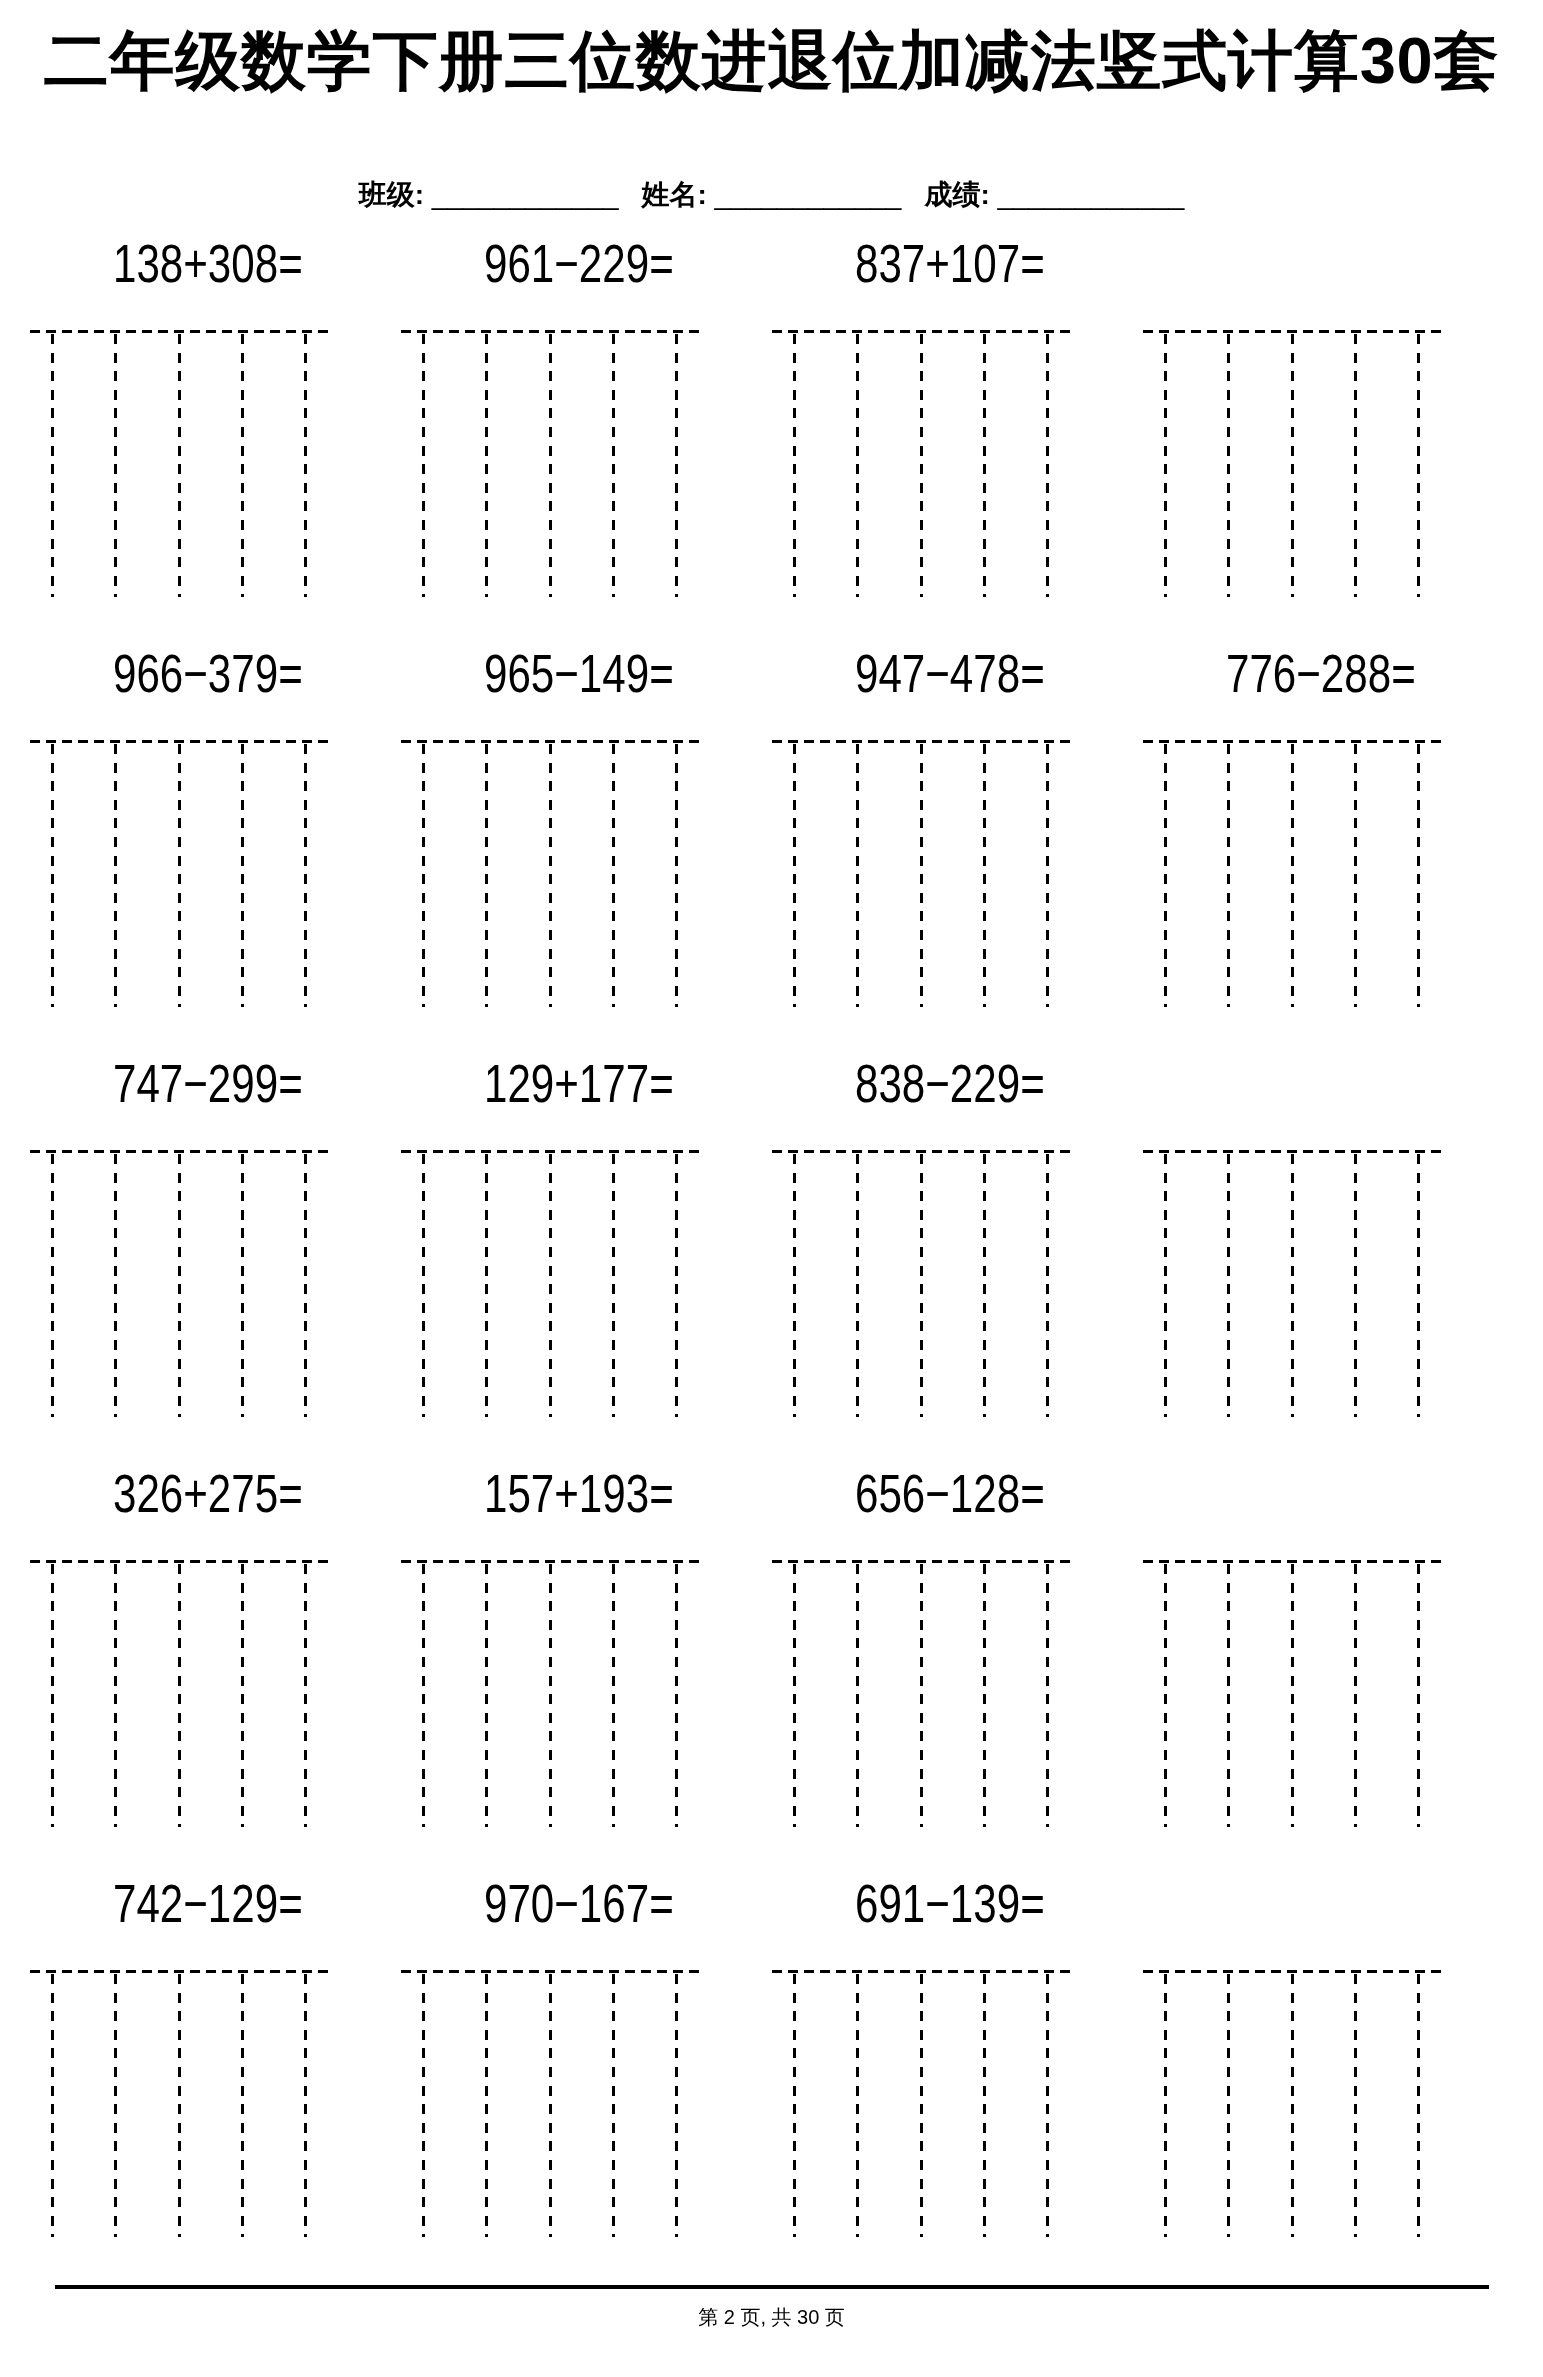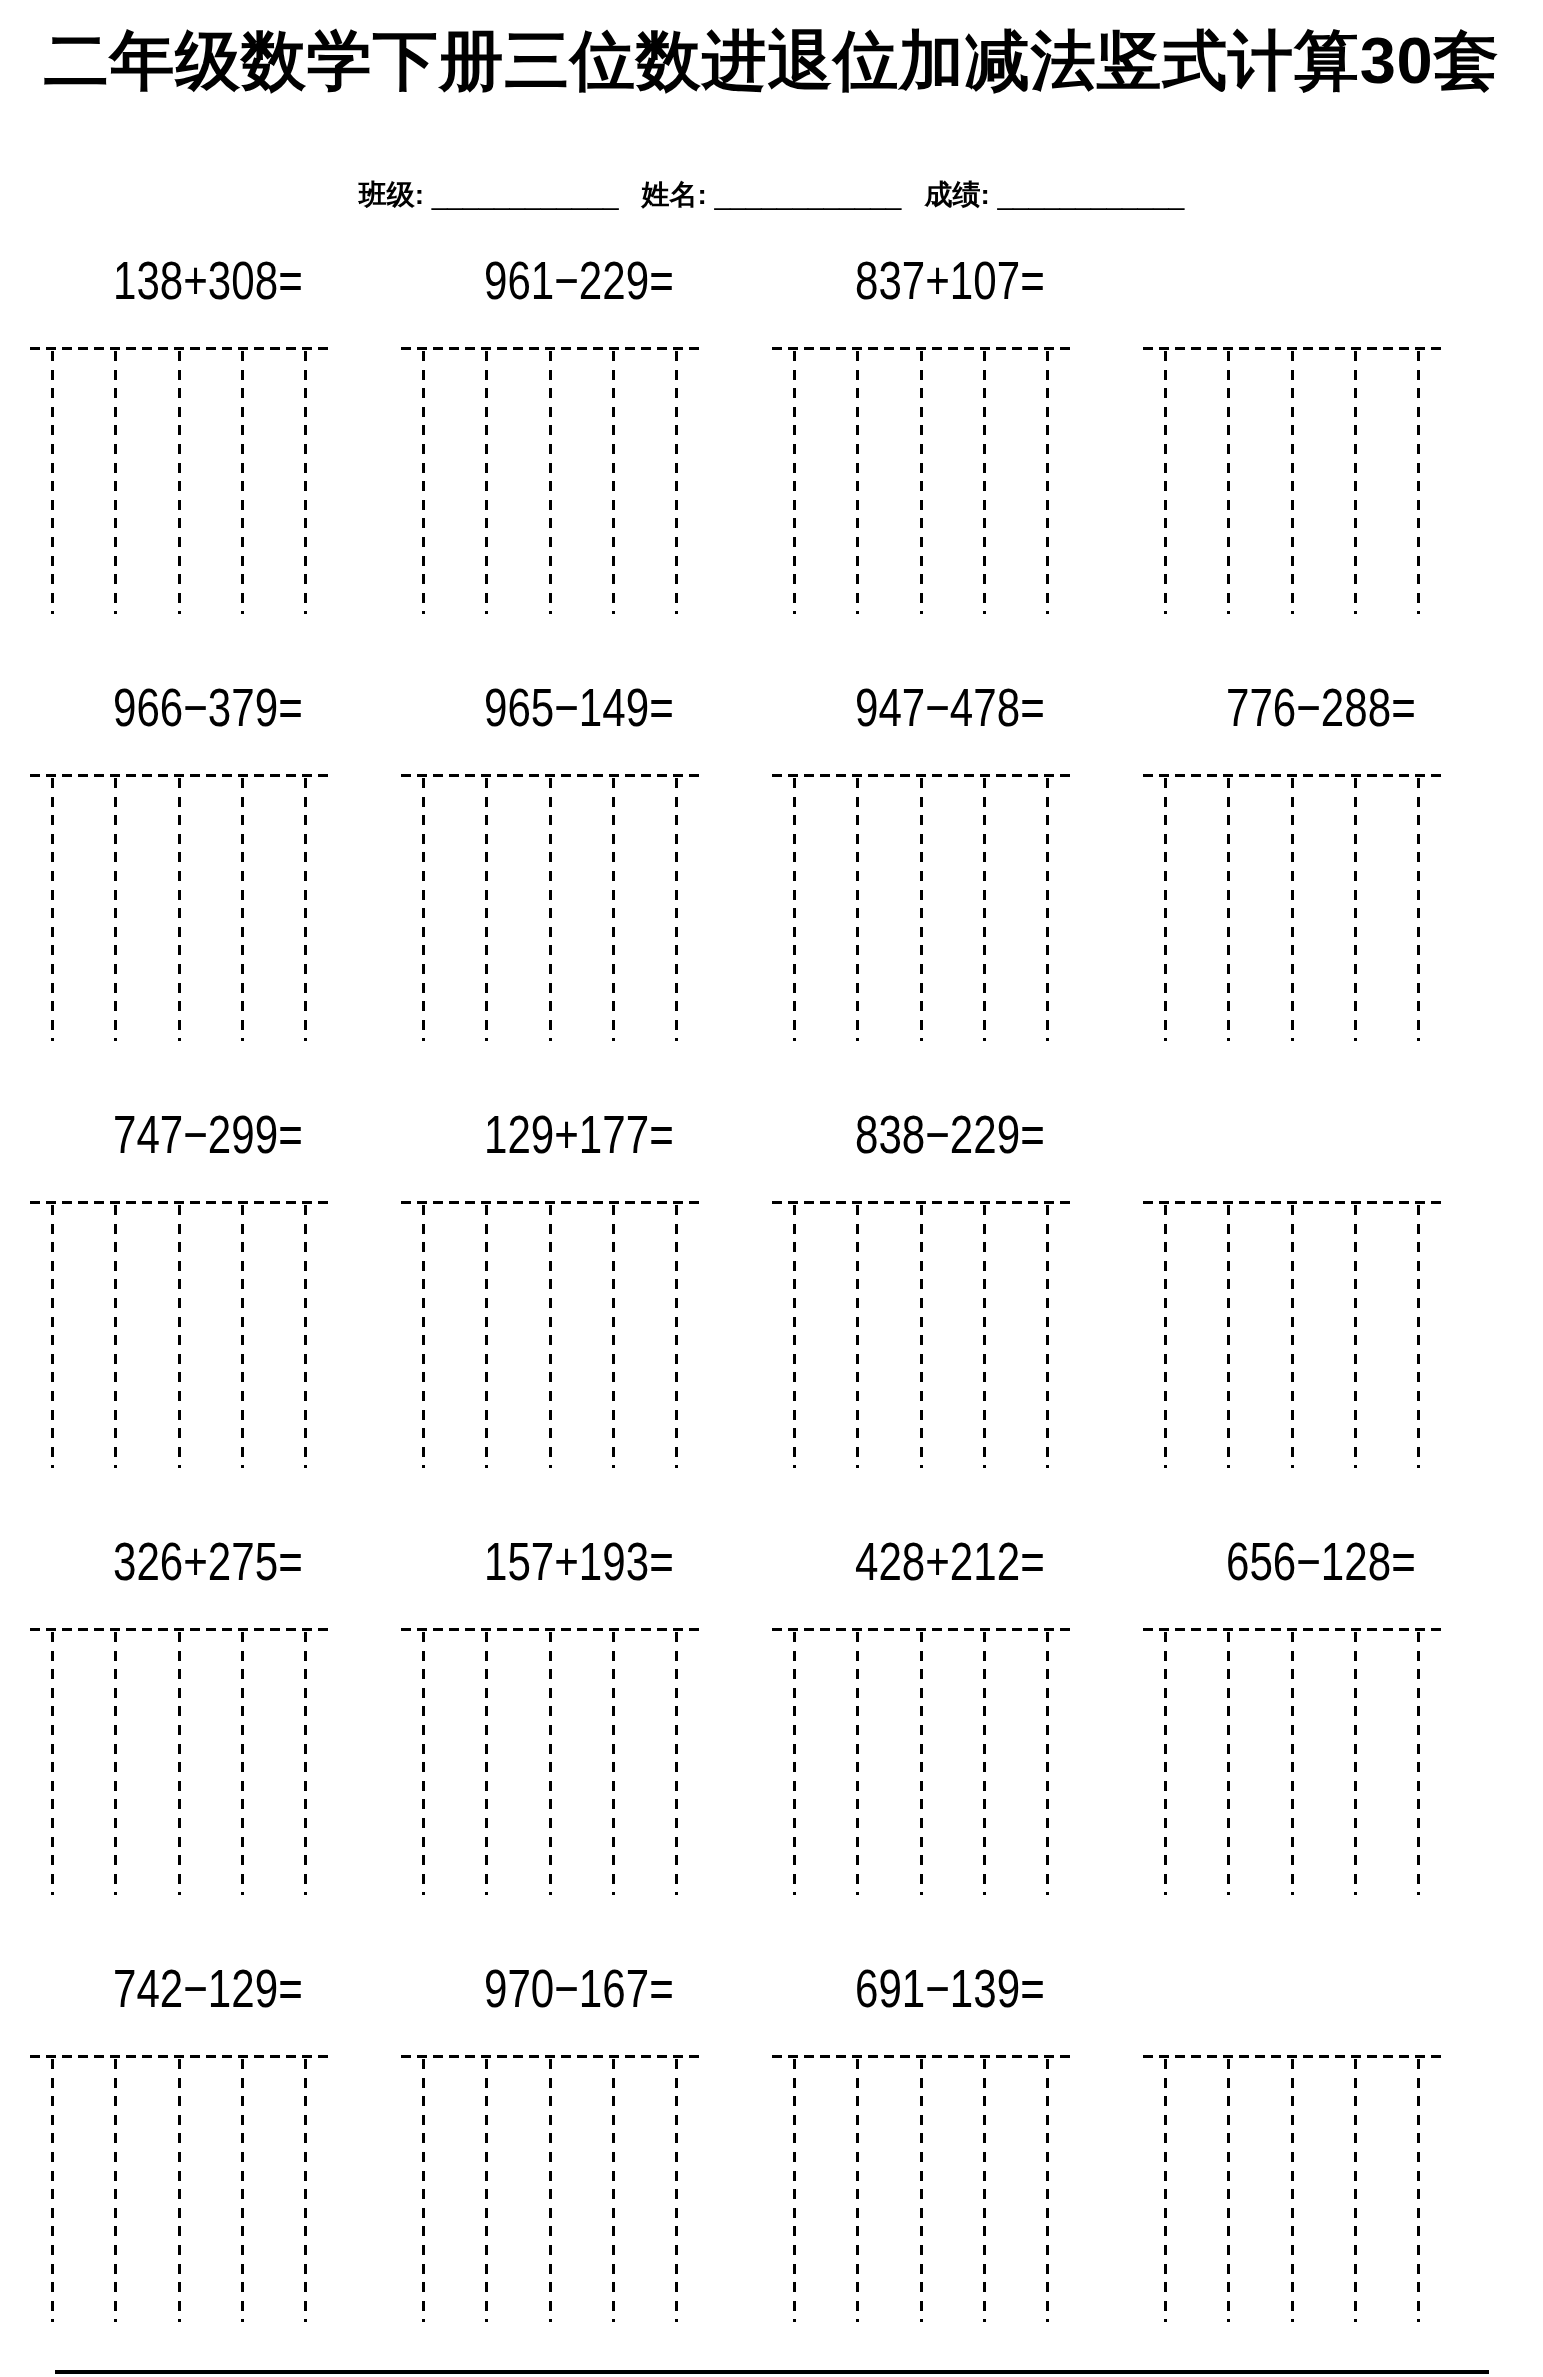--- a/index.html
+++ b/index.html
@@ -44,21 +44,20 @@
 
   
   .sheet { width: 1484px; margin: 18.6px auto 0 auto; }
   .prow { margin-bottom: 48px; }
   .plabels { display: flex; }
   .pcell {
     width: 371px;
     padding-left: 83px;
     height: 56px;
     line-height: 56px;
-    margin-top: 17px;
   }
   .ptext {
     display: inline-block;
     font-size: 54px;
     transform: scaleX(0.78);
     transform-origin: left center;
     white-space: nowrap;
   }
   .pgrids { display: flex; margin-top: 39px; }
   .gwrap { width: 371px; }
@@ -252,21 +251,20 @@
               <i class="vl v4"></i>
             </div>
           </div>
       </div>
     </div>
 
     <div class="prow">
       <div class="plabels">
         <div class="pcell"><span class="ptext">326+275=</span></div>
         <div class="pcell"><span class="ptext">157+193=</span></div>
-        <div class="pcell"><span class="ptext">428+212=</span></div>
         <div class="pcell"><span class="ptext">656−128=</span></div>
       </div>
       <div class="pgrids">
         <div class="gwrap">
             <div class="grid">
               <i class="hline"></i>
               <i class="vl v0"></i>
               <i class="vl v1"></i>
               <i class="vl v2"></i>
               <i class="vl v3"></i>

